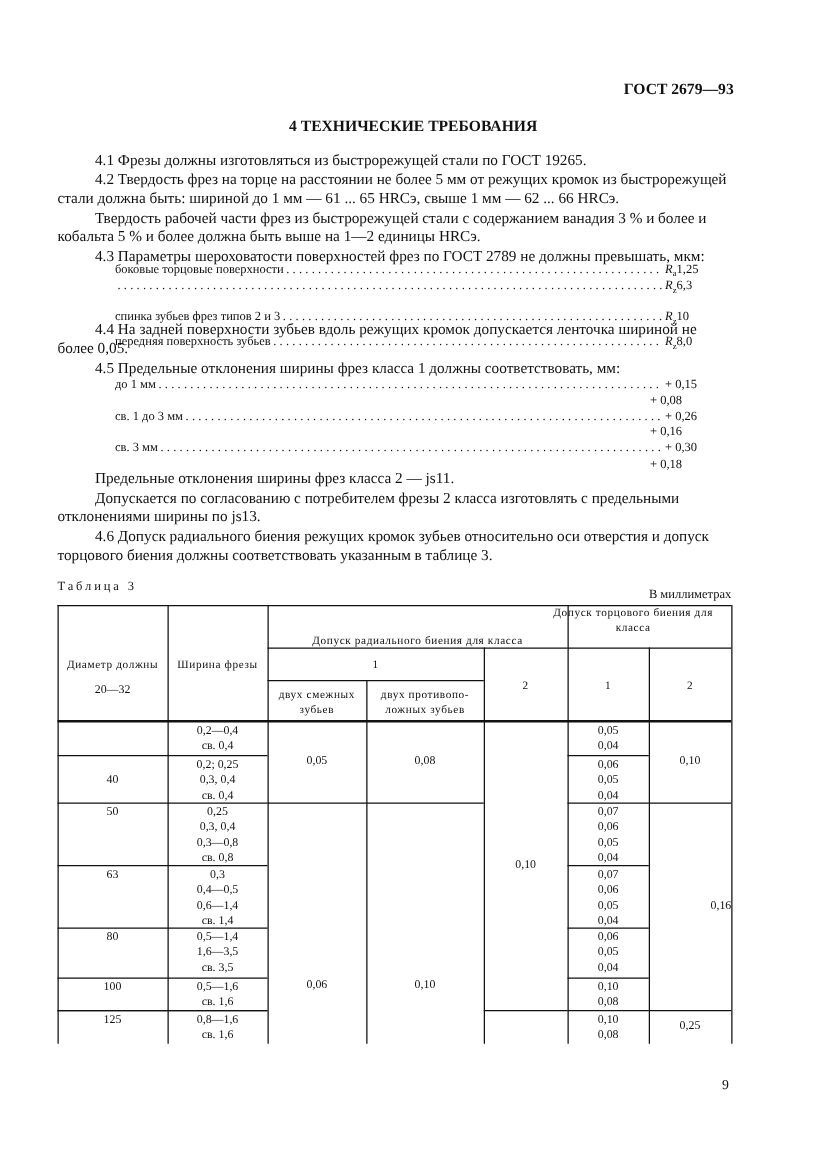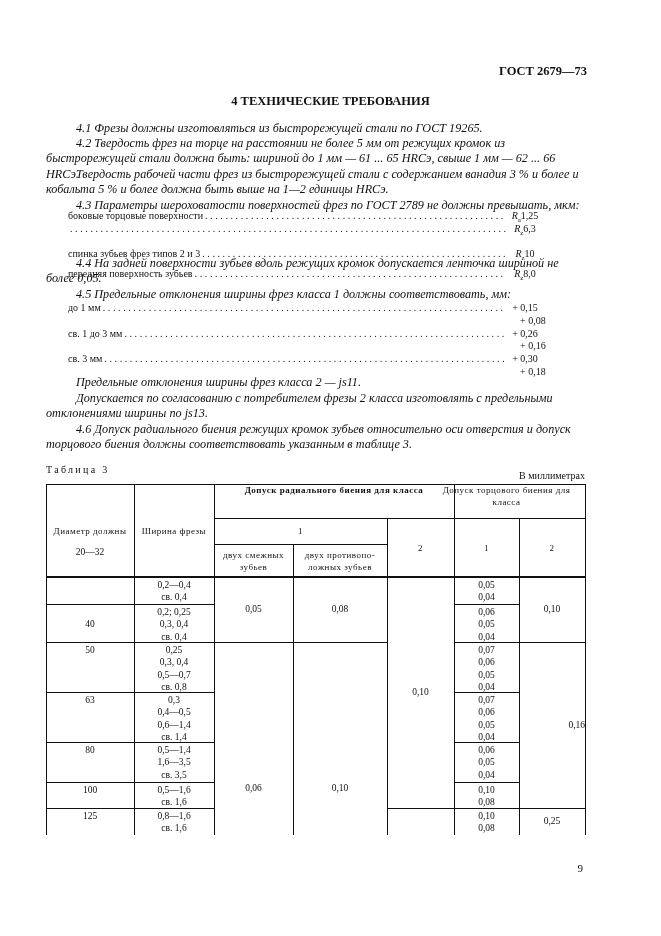--- a/index.html
+++ b/index.html
@@ -1,37 +1,37 @@
 <!DOCTYPE html>
 <html><head>
 <meta charset="utf-8">
 <style>
   html,body{margin:0;padding:0;background:#fff;}
   body{width:661px;height:936px;position:relative;overflow:hidden;font-family:"Liberation Serif","DejaVu Serif",serif;color:#111;}
   .abs{position:absolute;}
   .gost{right:74px;top:64px;font-weight:bold;font-size:12.5px;}
   .h1{left:0;width:661px;top:94px;text-align:center;font-weight:bold;font-size:12.5px;}
-  .p{left:46px;width:540px;font-size:12.2px;line-height:15.3px;font-style:italic;}
+  .p{left:46px;width:540px;font-size:12.2px;line-height:15.3px;}
   .ind{text-indent:30px;}
-  .leader{left:68px;width:474px;font-size:10px;display:flex;align-items:baseline;height:12.5px;line-height:12.5px;text-align:center;}
+  .leader{left:92px;width:474px;font-size:10px;display:flex;align-items:baseline;height:12.5px;line-height:12.5px;}
   .leader .lbl{white-space:nowrap;}
   .leader .dots{flex:1;overflow:hidden;white-space:nowrap;letter-spacing:2.6px;margin:0 2px;}
   .leader .val{white-space:nowrap;min-width:34px;}
   .val2{left:520px;font-size:10px;}
   .tcap{left:46px;top:464px;font-size:10px;letter-spacing:2.3px;}
   .units{right:76px;top:470px;font-size:10px;}
   .tbl-line{position:absolute;background:#111;}
   .cell{position:absolute;font-size:9.5px;text-align:center;line-height:12.3px;}
   .hdr{font-size:9px;line-height:12px;letter-spacing:0.5px;}
   .pnum{right:78px;top:862px;font-size:11px;}
 </style>
 </head>
 <body>
 
-<div class="abs gost">ГОСТ 2679—73</div>
+<div class="abs gost">ГОСТ 2679—93</div>
 <div class="abs h1">4 ТЕХНИЧЕСКИЕ ТРЕБОВАНИЯ</div>
 
 <div class="abs p ind" style="top:121px">4.1  Фрезы должны изготовляться из быстрорежущей стали по ГОСТ 19265.</div>
 <div class="abs p ind" style="top:136px">
   <span>4.2  Твердость фрез на торце на расстоянии не более 5 мм от режущих кромок из быстрорежущей стали должна быть: шириной до 1 мм — 61 ... 65 HRCэ, свыше 1 мм — 62 ... 66 HRCэ.</span>
 </div>
 <div class="abs p ind" style="top:167px">Твердость рабочей части фрез из быстрорежущей стали с содержанием ванадия 3 % и более и кобальта 5 % и более должна быть выше на 1—2 единицы HRCэ.</div>
 <div class="abs p ind" style="top:198px">4.3  Параметры шероховатости поверхностей фрез по ГОСТ 2789 не должны превышать, мкм:</div>
 
 <div id="rough">
@@ -100,21 +100,21 @@
     <div class="tbl-line" style="left: 214px; top: 544px; width: 173px; height: 1px;"></div>
     <div class="tbl-line" style="left: 293px; top: 544px; width: 1px; height: 291px;"></div>
     <div class="tbl-line" style="left: 387px; top: 518px; width: 1px; height: 317px;"></div>
     <div class="tbl-line" style="left: 519px; top: 518px; width: 1px; height: 317px;"></div>
     <div class="cell hdr" style="left: 46px; width: 88px; top: 484px; height: 93px; display: flex; flex-direction: column; justify-content: center;">
       <div>Диаметр должны</div>
     </div>
     <div class="cell hdr" style="left: 134px; width: 80px; top: 484px; height: 93px; display: flex; flex-direction: column; justify-content: center;">
       <div>Ширина фрезы</div>
     </div>
-    <div class="cell hdr" style="left: 214px; width: 240px; top: 484px; height: 34px; display: flex; flex-direction: column; justify-content: flex-start; font-weight: bold;">
+    <div class="cell hdr" style="left: 214px; width: 240px; top: 484px; height: 34px; display: flex; flex-direction: column; justify-content: flex-end;">
       <div>Допуск радиального биения для класса</div>
     </div>
     <div class="cell hdr" style="left: 441px; width: 131px; top: 484px; height: 34px; display: flex; flex-direction: column; ">
       <div>Допуск торцового биения для класса</div>
     </div>
     <div class="cell hdr" style="left: 214px; width: 173px; top: 518px; height: 26px; display: flex; flex-direction: column; justify-content: center;">
       <div>1</div>
     </div>
     <div class="cell hdr" style="left: 387px; width: 67px; top: 518px; height: 59px; display: flex; flex-direction: column; justify-content: center;">
       <div>2</div>
@@ -154,21 +154,21 @@
       <div>0,06</div>
       <div>0,05</div>
       <div>0,04</div>
     </div>
     <div class="tbl-line" style="left: 46px; top: 642px; width: 168px; height: 1px;"></div>
     <div class="tbl-line" style="left: 454px; top: 642px; width: 65px; height: 1px;"></div>
     <div class="cell" style="left: 46px; width: 88px; top: 644px;">50</div>
     <div class="cell" style="left: 134px; width: 80px; top: 644px;">
       <div>0,25</div>
       <div>0,3, 0,4</div>
-      <div>0,5—0,7</div>
+      <div>0,3—0,8</div>
       <div>св. 0,8</div>
     </div>
     <div class="cell" style="left: 454px; width: 65px; top: 644px;">
       <div>0,07</div>
       <div>0,06</div>
       <div>0,05</div>
       <div>0,04</div>
     </div>
     <div class="tbl-line" style="left: 46px; top: 692px; width: 168px; height: 1px;"></div>
     <div class="tbl-line" style="left: 454px; top: 692px; width: 65px; height: 1px;"></div>

